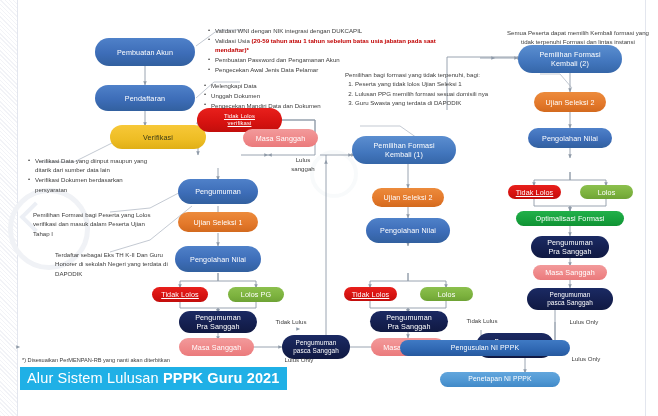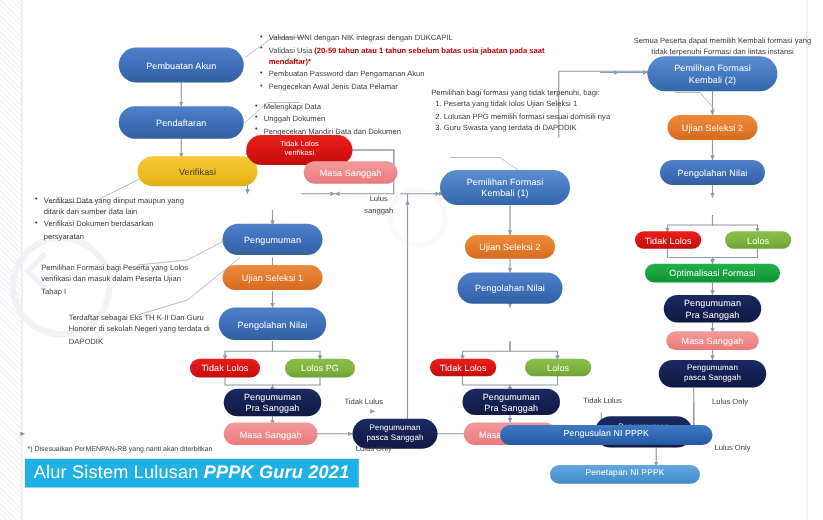--- a/index.html
+++ b/index.html
@@ -50,21 +50,21 @@
     line-height:1.25;
     letter-spacing:.1px;
     box-sizing:border-box;
     padding:1px 3px;
     white-space:pre-line;
   }
   .n-blue      {background:linear-gradient(180deg,#4f81c9 0%,#3d6db8 55%,#32609f 100%);}
   .n-blue2     {background:linear-gradient(180deg,#5b8ed0 0%,#4276bd 60%,#3566a8 100%);}
   .n-yellow    {background:linear-gradient(180deg,#f7c838 0%,#eebd24 60%,#e0af16 100%);color:#3a3a16;}
   .n-orange    {background:linear-gradient(180deg,#ec8b3c 0%,#e3782a 60%,#d36a1e 100%);}
-  .n-red       {background:linear-gradient(180deg,#e8201c 0%,#d61210 60%,#c20e0c 100%);}
+  .n-red       {background:linear-gradient(180deg,#e8201c 0%,#d61210 60%,#c20e0c 100%);text-decoration:underline;}
   .n-green     {background:linear-gradient(180deg,#8cc04e 0%,#7cb23e 60%,#6ea335 100%);}
   .n-greendark {background:linear-gradient(180deg,#22b04a 0%,#16a03c 60%,#0f9233 100%);}
   .n-pink      {background:linear-gradient(180deg,#f29a9b 0%,#ef8788 60%,#ea7a7c 100%);}
   .n-navy      {background:linear-gradient(180deg,#1b2a63 0%,#141f4f 60%,#101942 100%);}
   .n-steel     {background:linear-gradient(180deg,#3f7ac4 0%,#2f67b2 60%,#27599e 100%);}
   .n-lightblue {background:linear-gradient(180deg,#62a6dd 0%,#4f97d3 60%,#4189c7 100%);}
 
   
   .note{
     position:absolute;
@@ -94,21 +94,21 @@
   }
   .titlebar{
     position:absolute;left:20px;top:367px;
     background:#1fb0e6;
     color:#ffffff;
     font-size:14.5px;
     padding:3px 7px 4px 7px;
     letter-spacing:.15px;
     white-space:pre;
   }
-  .titlebar b{font-weight:bold;font-style:italic;}
+  .titlebar b{font-weight:bold;}
 </style>
 </head>
 <body>
 
 <div id="stage">
 
   <div class="edge-strip"></div>
   <div class="edge-line" style="left:17px;"></div>
   <div class="edge-line" style="left:645px;"></div>
   <div class="wm-ring"></div>

